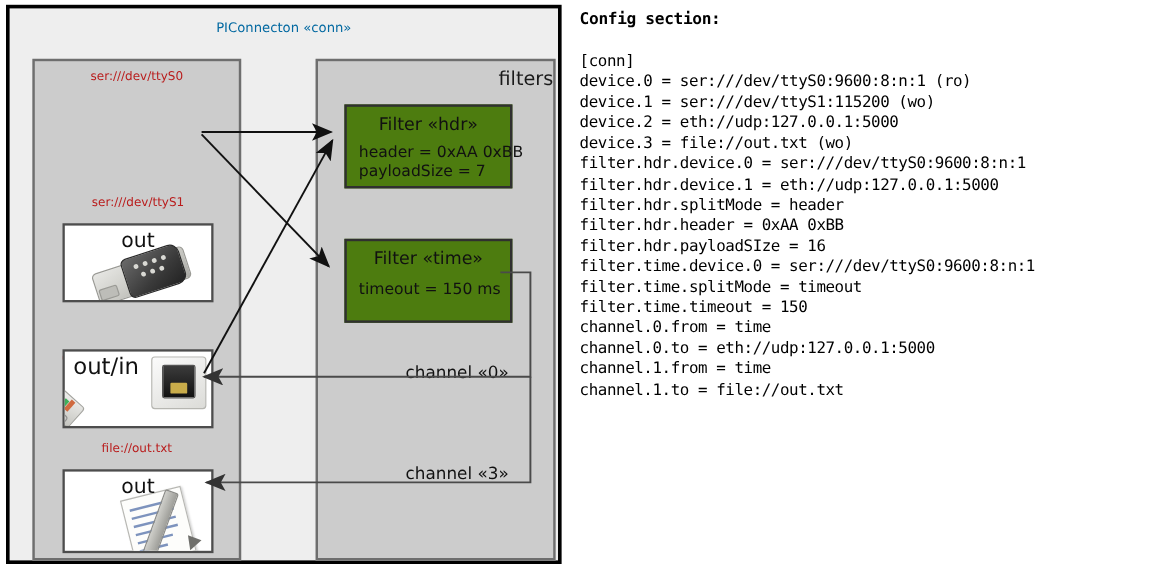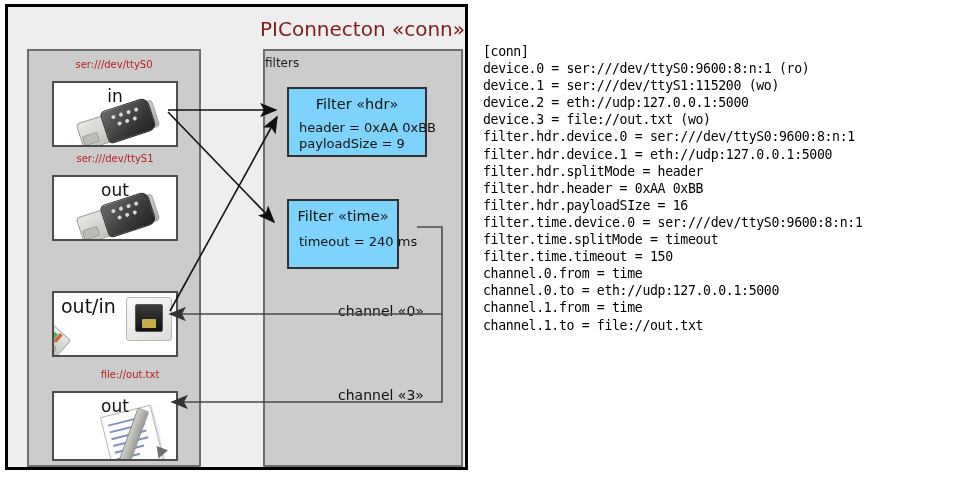--- a/index.html
+++ b/index.html
@@ -14,32 +14,32 @@
 
   
   .diagram-frame{
     position:absolute;left:5px;top:4px;width:463px;height:466px;
     border:3px solid #000000;
     background:#eeeeee;
     box-sizing:border-box;
   }
   .diagram-title{
     position:absolute;left:0;top:10px;width:100%;
-    text-align:right;font-size:20px;color:#7f1d1d;
+    text-align:center;font-size:11px;color:#0369a1;
   }
 
   .group-box{
     position:absolute;
     background:#cccccc;
     border:2px solid #6e6e6e;
     box-sizing:border-box;
   }
   .group-title{
-    position:absolute;left:0;width:100%;text-align:left;
-    font-size:12px;color:#1a1a1a;
+    position:absolute;left:0;width:100%;text-align:right;
+    font-size:16px;color:#1a1a1a;
   }
 
   
   #devices-group{left:19px;top:42px;width:174px;height:418px;}
 
   .device-cell{position:absolute;}
   .device-label{
     position:absolute;left:0;width:100%;text-align:center;
     font-size:10px;color:#b91c1c;white-space:nowrap;
   }
@@ -120,21 +120,21 @@
   .file-nib{
     position:absolute;left:44px;top:44px;width:0;height:0;
     border-left:6px solid transparent;border-right:6px solid transparent;
     border-top:11px solid #6f6f6b;transform:rotate(34deg);
   }
 
   
   #filters-group{left:255px;top:42px;width:200px;height:418px;}
 
   .filter-box{
-    position:absolute;background:#7dd3fc;
+    position:absolute;background:#4d7c0f;
     border:2px solid #303030;box-sizing:border-box;
   }
   .filter-title{
     position:absolute;left:0;top:7px;width:100%;text-align:center;
     font-size:14.5px;color:#111111;
   }
   .filter-prop{
     position:absolute;left:10px;font-size:13px;color:#111111;white-space:nowrap;
   }
 
@@ -167,38 +167,23 @@
 <div id="root">
 
   <div class="diagram-frame">
 
     <div class="diagram-title">PIConnecton «conn»</div>
 
     <div class="group-box" id="devices-group">
 
       <div class="device-cell" style="left:0;top:8px;width:170px;height:100px;">
         <div class="device-label" style="top:0;">ser:///dev/ttyS0</div>
-        <div class="device-box" style="left:23px;top:22px;width:126px;height:66px;">
-          <div class="device-dir">in</div>
-          <div class="ser-icon">
-            <div class="ser-body"></div>
-            <div class="ser-shell"></div>
-            <div class="ser-pin" style="left:36px;top:9px;"></div>
-            <div class="ser-pin" style="left:44px;top:9px;"></div>
-            <div class="ser-pin" style="left:52px;top:9px;"></div>
-            <div class="ser-pin" style="left:60px;top:9px;"></div>
-            <div class="ser-pin" style="left:40px;top:17px;"></div>
-            <div class="ser-pin" style="left:48px;top:17px;"></div>
-            <div class="ser-pin" style="left:56px;top:17px;"></div>
-            <div class="ser-tab"></div>
-          </div>
-        </div>
-      </div>
-
-      <div class="device-cell" style="left:0;top:102px;width:172px;height:100px;">
+      </div>
+
+      <div class="device-cell" style="left:0;top:113px;width:172px;height:100px;">
         <div class="device-label" style="top:0;">ser:///dev/ttyS1</div>
         <div class="device-box" style="left:23px;top:22px;width:126px;height:66px;">
           <div class="device-dir">out</div>
           <div class="ser-icon">
             <div class="ser-body"></div>
             <div class="ser-shell"></div>
             <div class="ser-pin" style="left:36px;top:9px;"></div>
             <div class="ser-pin" style="left:44px;top:9px;"></div>
             <div class="ser-pin" style="left:52px;top:9px;"></div>
             <div class="ser-pin" style="left:60px;top:9px;"></div>
@@ -223,21 +208,21 @@
             <div class="cab-plug2"></div>
 
             <div class="cab-stripe" style="left:40px;top:12px;background:#3f7fd0;"></div>
             <div class="cab-stripe" style="left:45px;top:13px;background:#3fae5a;"></div>
             <div class="cab-stripe" style="left:50px;top:14px;background:#d06a3f;"></div>
           </div>
         </div>
       </div>
 
       <div class="device-cell" style="left:0;top:318px;width:170px;height:100px;">
-        <div class="device-label" style="top:0;padding-left:16px;">file://out.txt</div>
+        <div class="device-label" style="top:0;">file://out.txt</div>
         <div class="device-box" style="left:23px;top:22px;width:126px;height:70px;">
           <div class="device-dir">out</div>
           <div class="file-icon">
             <div class="file-sheet"></div>
             <div class="file-line" style="top:9px;width:36px;"></div>
             <div class="file-line" style="top:16px;width:36px;"></div>
             <div class="file-line" style="top:23px;width:36px;"></div>
             <div class="file-line" style="top:30px;width:36px;"></div>
             <div class="file-line" style="top:37px;width:30px;"></div>
             <div class="file-line" style="top:44px;width:24px;"></div>
@@ -247,26 +232,26 @@
         </div>
       </div>
     </div>
 
     <div class="group-box" id="filters-group">
       <div class="group-title" style="top:5px;">filters</div>
 
       <div class="filter-box" style="left:22px;top:36px;width:140px;height:70px;">
         <div class="filter-title">Filter «hdr»</div>
         <div class="filter-prop" style="top:31px;">header = 0xAA 0xBB</div>
-        <div class="filter-prop" style="top:47px;">payloadSize = 9</div>
-      </div>
-
-      <div class="filter-box" style="left:22px;top:148px;width:112px;height:70px;">
+        <div class="filter-prop" style="top:47px;">payloadSize = 7</div>
+      </div>
+
+      <div class="filter-box" style="left:22px;top:148px;width:140px;height:70px;">
         <div class="filter-title">Filter «time»</div>
-        <div class="filter-prop" style="top:33px;">timeout = 240 ms</div>
+        <div class="filter-prop" style="top:33px;">timeout = 150 ms</div>
       </div>
 
       <div class="channel-label" style="left:73px;top:252px;">channel «0»</div>
       <div class="channel-label" style="left:73px;top:336px;">channel «3»</div>
     </div>
   </div>
 
   <svg id="connectors" viewBox="0 0 964 484" xmlns="http://www.w3.org/2000/svg">
     <defs>
       <marker id="ah" markerWidth="11" markerHeight="9" refX="10" refY="4.5" orient="auto">
@@ -282,20 +267,21 @@
     <path d="M168,112 L274,222" fill="none" stroke="#111111" stroke-width="1.6" marker-end="url(#ah)"></path>
 
     <path d="M170,311 L277,117" fill="none" stroke="#111111" stroke-width="1.6" marker-end="url(#ah)"></path>
 
     <path d="M417,227 L442,227 L442,314 L170,314" fill="none" stroke="#4a4a4a" stroke-width="1.6" marker-end="url(#ah2)"></path>
 
     <path d="M442,314 L442,402 L172,402" fill="none" stroke="#4a4a4a" stroke-width="1.6" marker-end="url(#ah2)"></path>
   </svg>
 
   <div class="config-pane">
+    <div class="config-heading">Config section:</div>
     <div class="config-body">[conn]
 device.0 = ser:///dev/ttyS0:9600:8:n:1 (ro)
 device.1 = ser:///dev/ttyS1:115200 (wo)
 device.2 = eth://udp:127.0.0.1:5000
 device.3 = file://out.txt (wo)
 filter.hdr.device.0 = ser:///dev/ttyS0:9600:8:n:1
 filter.hdr.device.1 = eth://udp:127.0.0.1:5000
 filter.hdr.splitMode = header
 filter.hdr.header = 0xAA 0xBB
 filter.hdr.payloadSIze = 16

